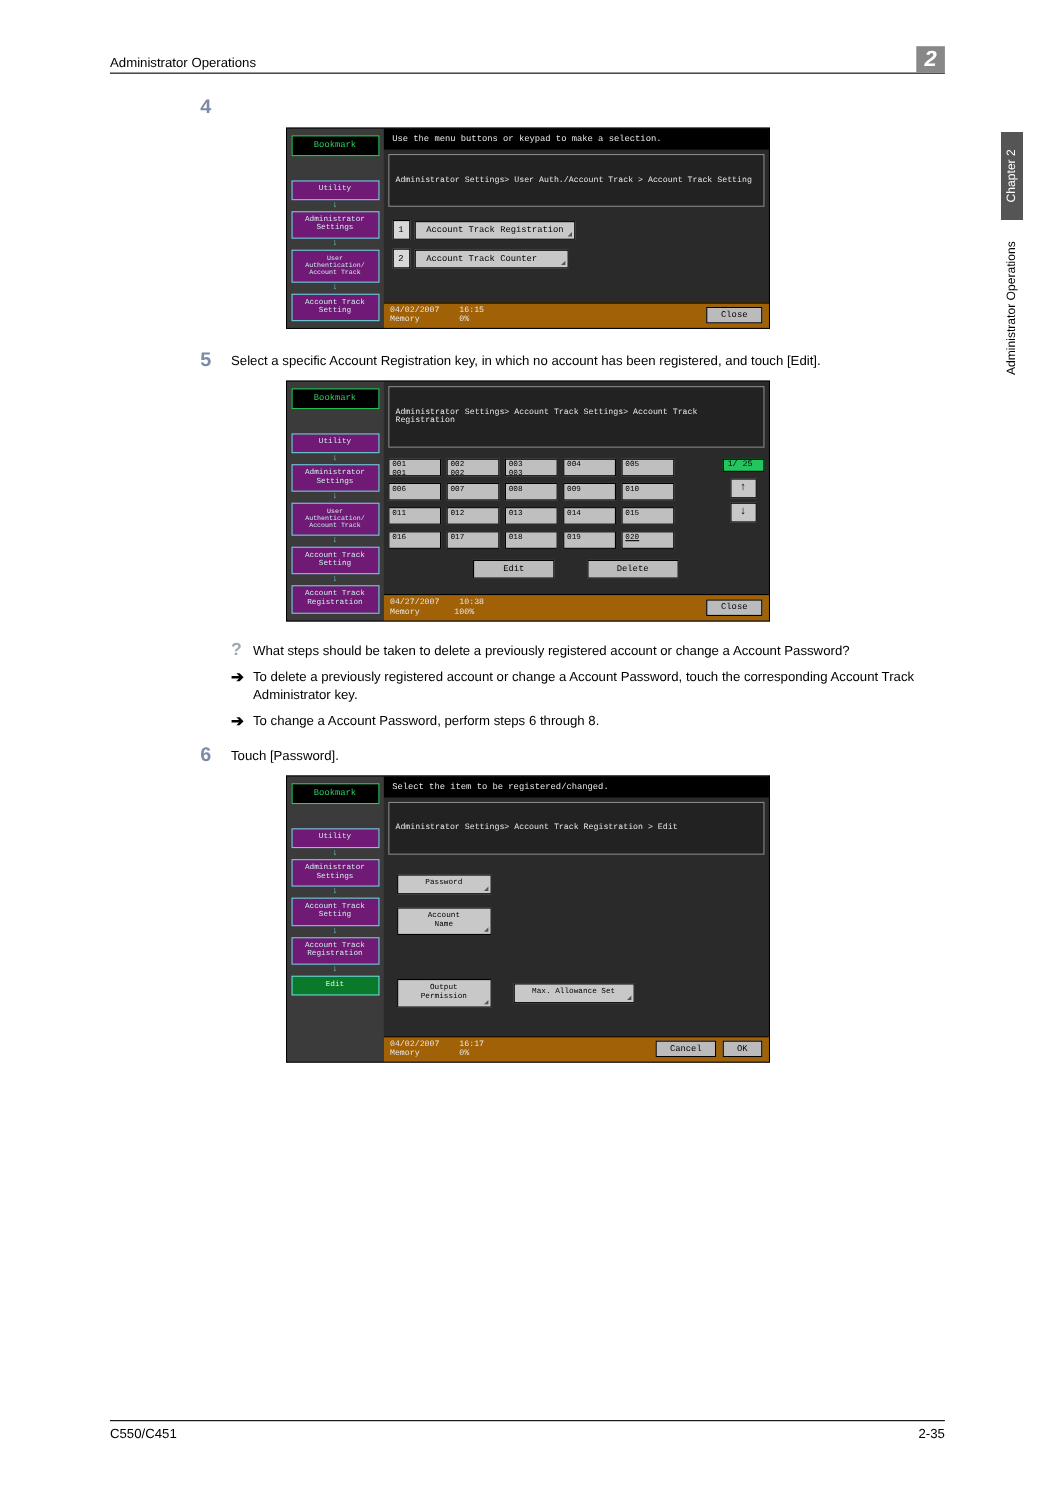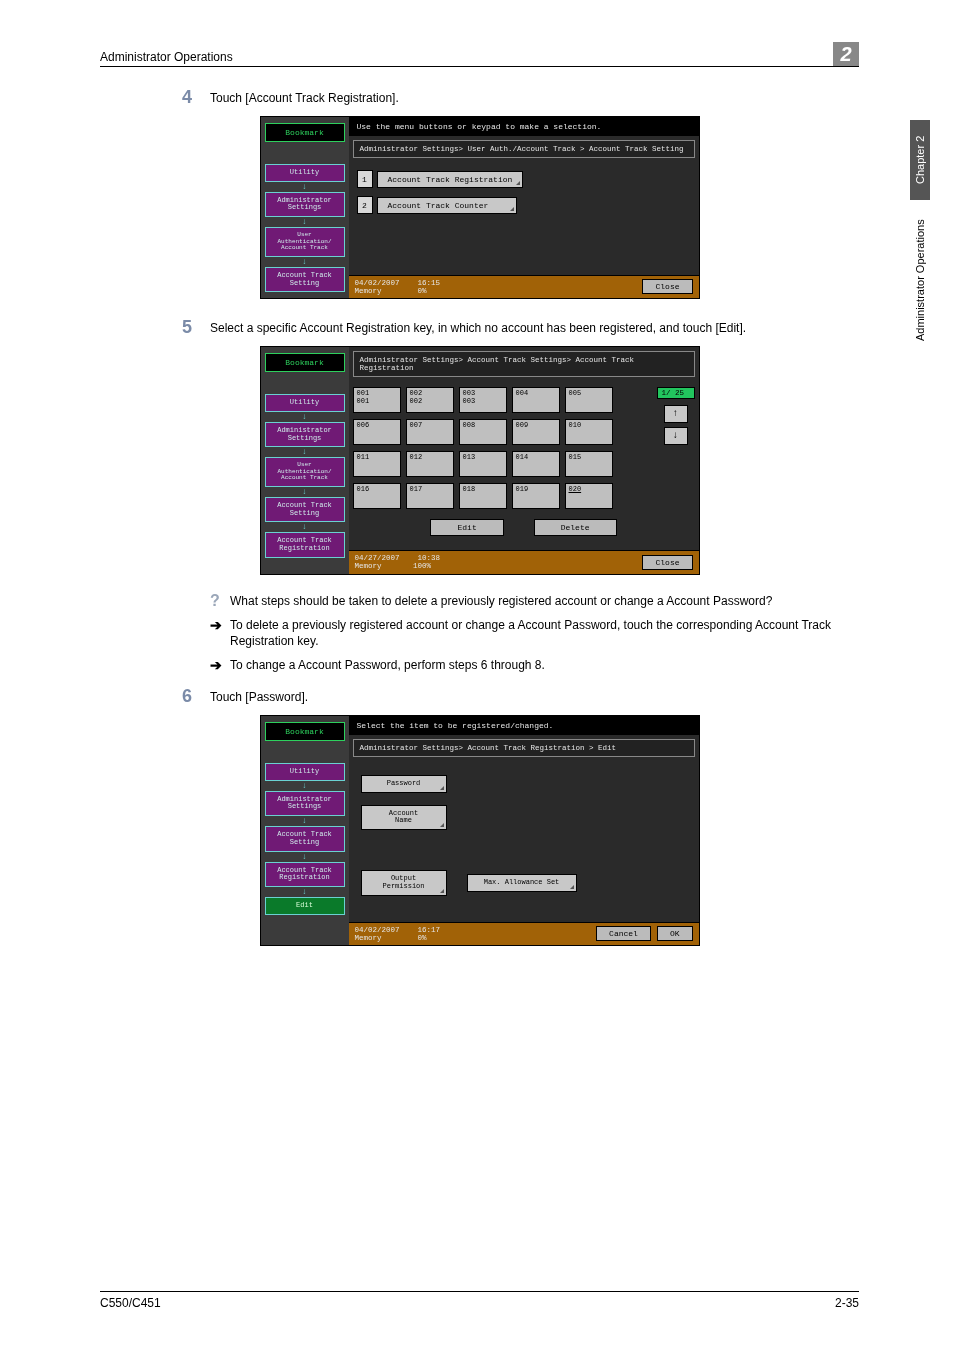--- a/index.html
+++ b/index.html
@@ -135,21 +135,21 @@
     flex-direction: column;
   }
   .shot-top {
     background: #000;
     padding: 5px 8px;
     font-size: 8px;
   }
   .shot-crumb {
     border: 1px solid #888;
     background: #222;
-    padding: 4px 6px;
+    padding: 19px 6px;
     font-size: 7.5px;
     margin: 4px;
   }
   .shot-main {
     flex: 1;
     padding: 8px;
     position: relative;
   }
   .menu-item {
     display: flex;
@@ -203,21 +203,21 @@
   }
   .status-right { display: flex; gap: 6px; }
   
   .grid-area { padding: 6px 4px; flex: 1; }
   .grid-row { display: flex; gap: 5px; margin-bottom: 6px; align-items: stretch; }
   .grid-cell {
     background: #bfbfbf;
     color: #000;
     border: 1px solid #000;
     width: 48px;
-    height: 26px;
+    height: 16px;
     font-size: 7px;
     padding: 2px 3px;
     line-height: 1.1;
   }
   .page-ind {
     background: #22c55e;
     color: #000;
     border: 1px solid #000;
     font-size: 7.5px;
     padding: 1px 4px;
@@ -304,21 +304,20 @@
     <span class="chapter-badge">2</span>
   </div>
 
   <div class="side-tab">
     <div class="dark">Chapter 2</div>
     <div class="light">Administrator Operations</div>
   </div>
 
   <div class="step-row">
     <div class="step-num">4</div>
-    <div class="step-text">Touch [Account Track Registration].</div>
   </div>
 
   <div class="screenshot">
     <div class="shot-body">
       <div class="shot-left">
         <div class="bookmark">Bookmark</div>
         <div class="nav-btn">Utility</div>
         <div class="nav-arrow">↓</div>
         <div class="nav-btn" style="white-space:pre-line;">Administrator
 Settings</div>
@@ -441,21 +440,21 @@
     </div>
   </div>
 
   <div class="qa-block">
     <div class="qa-row">
       <div class="qa-icon q-icon">?</div>
       <div>What steps should be taken to delete a previously registered account or change a Account Password?</div>
     </div>
     <div class="qa-row">
       <div class="qa-icon a-icon">➔</div>
-      <div>To delete a previously registered account or change a Account Password, touch the corresponding Account Track Registration key.</div>
+      <div>To delete a previously registered account or change a Account Password, touch the corresponding Account Track Administrator key.</div>
     </div>
     <div class="qa-row">
       <div class="qa-icon a-icon">➔</div>
       <div>To change a Account Password, perform steps 6 through 8.</div>
     </div>
   </div>
 
   <div class="step-row">
     <div class="step-num">6</div>
     <div class="step-text">Touch [Password].</div>

